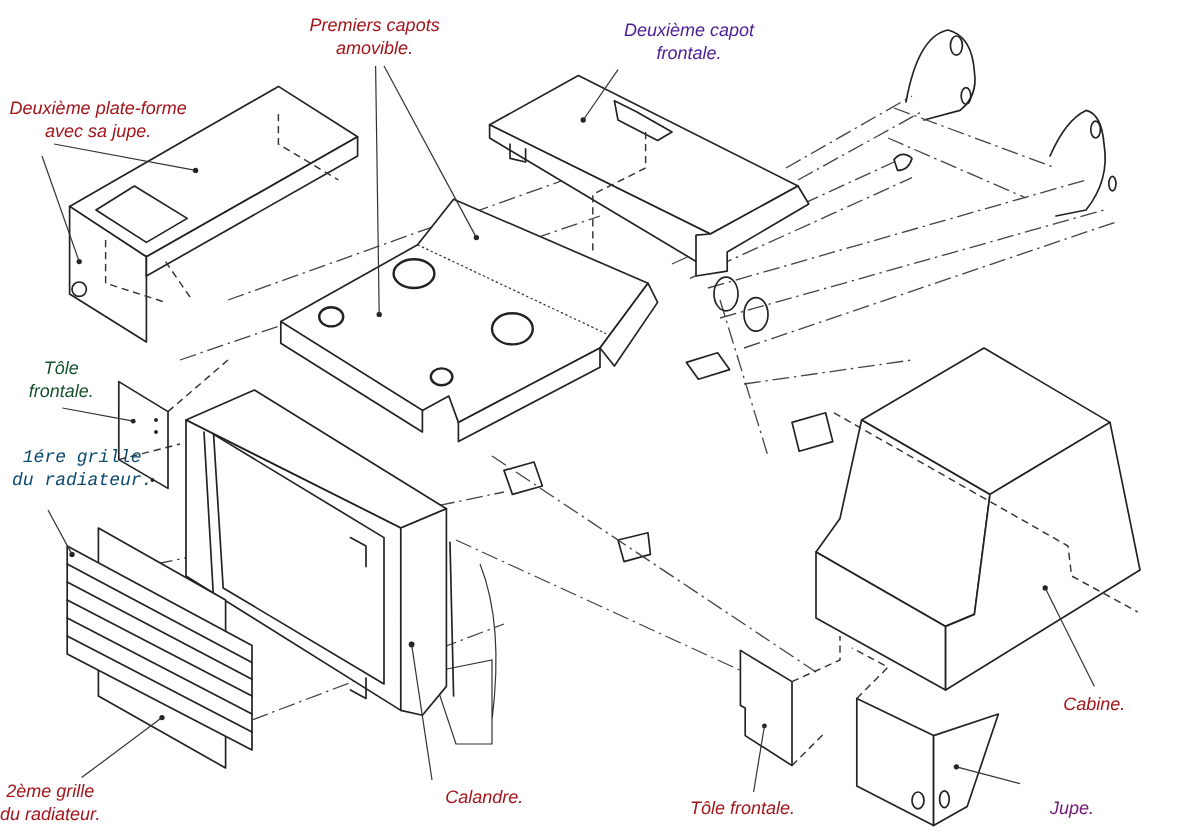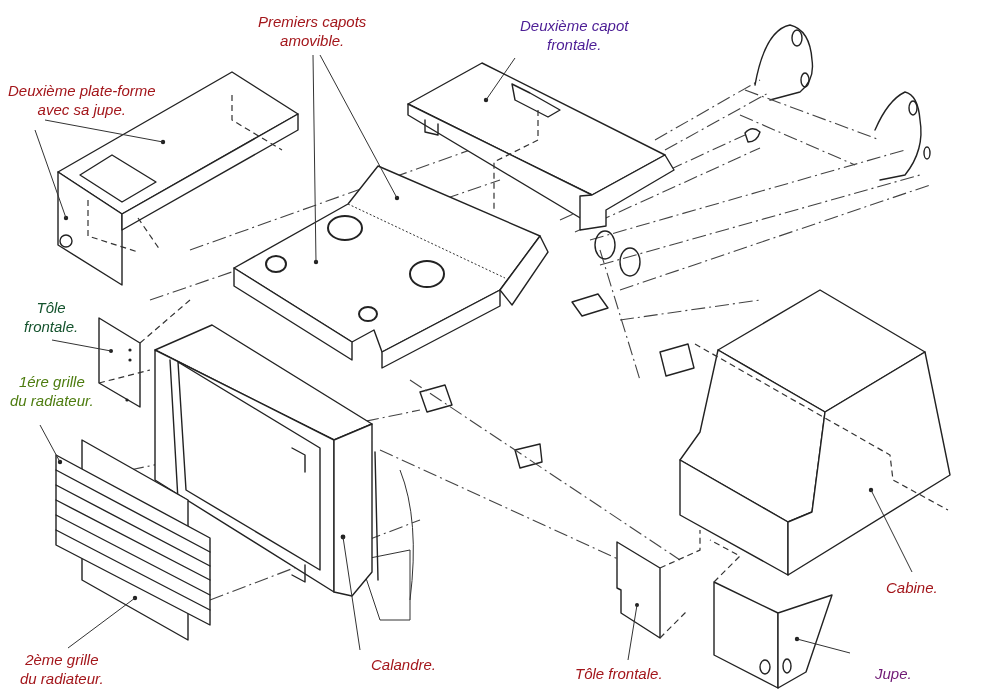--- a/index.html
+++ b/index.html
@@ -158,25 +158,25 @@
   <span>amovible.</span>
 </div>
 <div class="lbl" style="left: 520px; top: 16px; color: #4c1d95;">
   <span>Deuxième capot</span>
   <span>frontale.</span>
 </div>
 <div class="lbl" style="left: 24px; top: 298px; color: #14532d;">
   <span>Tôle</span>
   <span>frontale.</span>
 </div>
-<div class="lbl" style="left: 10px; top: 372px; color: #4d7c0f;">
+<div class="lbl" style="left: 10px; top: 372px; color: #0c4a6e; font-family: Liberation Mono, monospace;">
   <span>1ére grille</span>
   <span>du radiateur.</span>
 </div>
-<div class="lbl" style="left: 20px; top: 650px; color: rgb(163, 22, 27);">
+<div class="lbl" style="left: 0; top: 650px; color: rgb(163, 22, 27);">
   <span>2ème grille</span>
   <span>du radiateur.</span>
 </div>
 <div class="lbl" style="left: 331px; top: 655px; color: rgb(163, 22, 27); margin-left: 40px;">
   <span>Calandre.</span>
 </div>
 <div class="lbl" style="left: 575px; top: 664px; color: rgb(163, 22, 27); text-align: right;">
   <span>Tôle frontale.</span>
 </div>
 <div class="lbl" style="left: 886px; top: 578px; color: rgb(163, 22, 27);">

